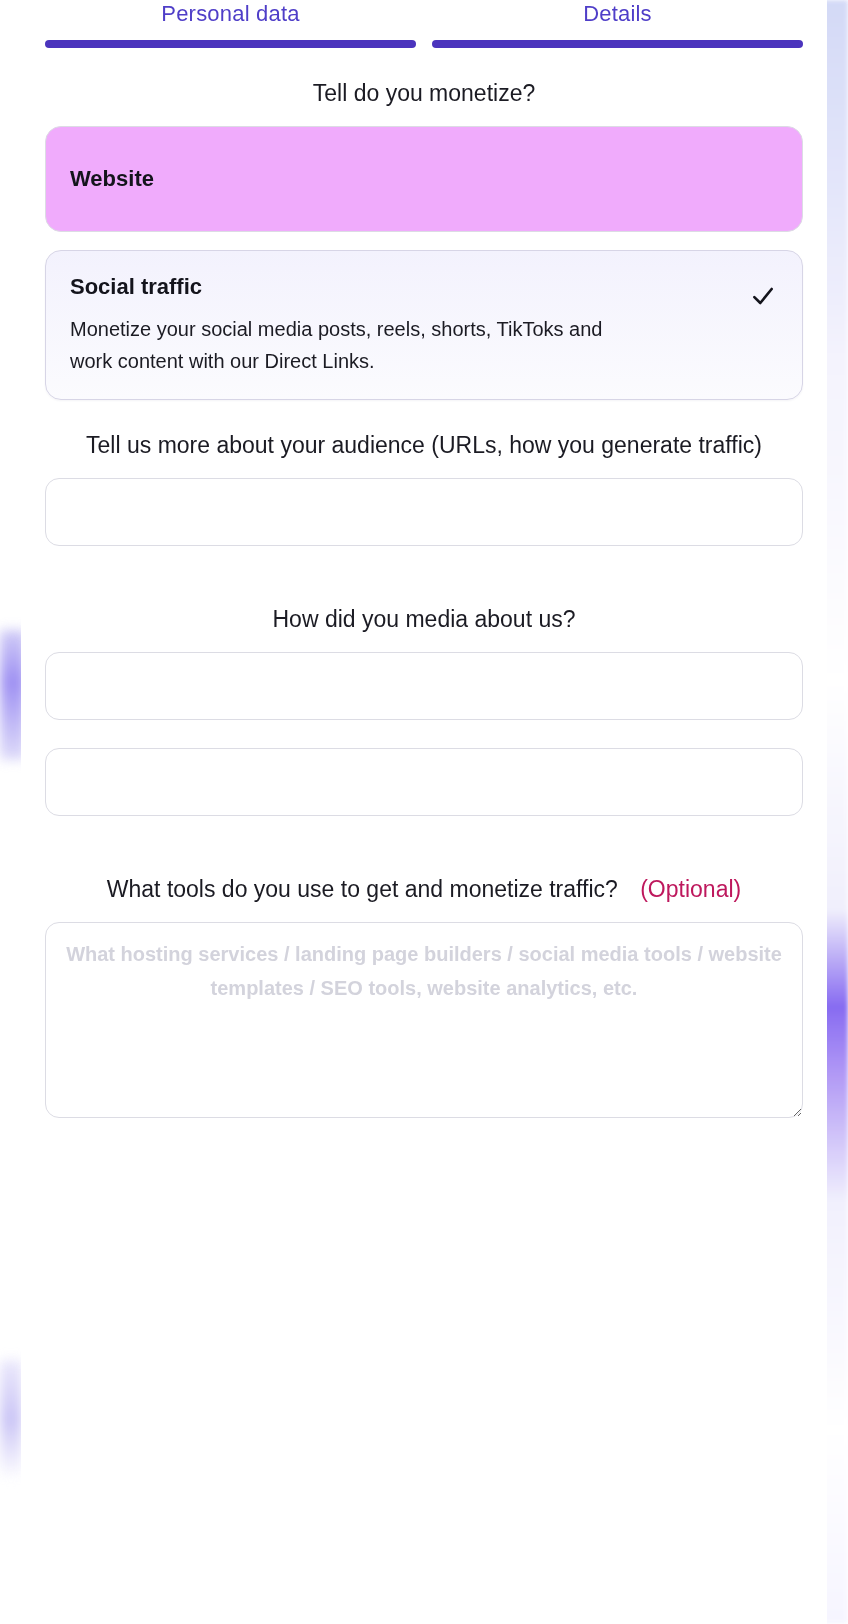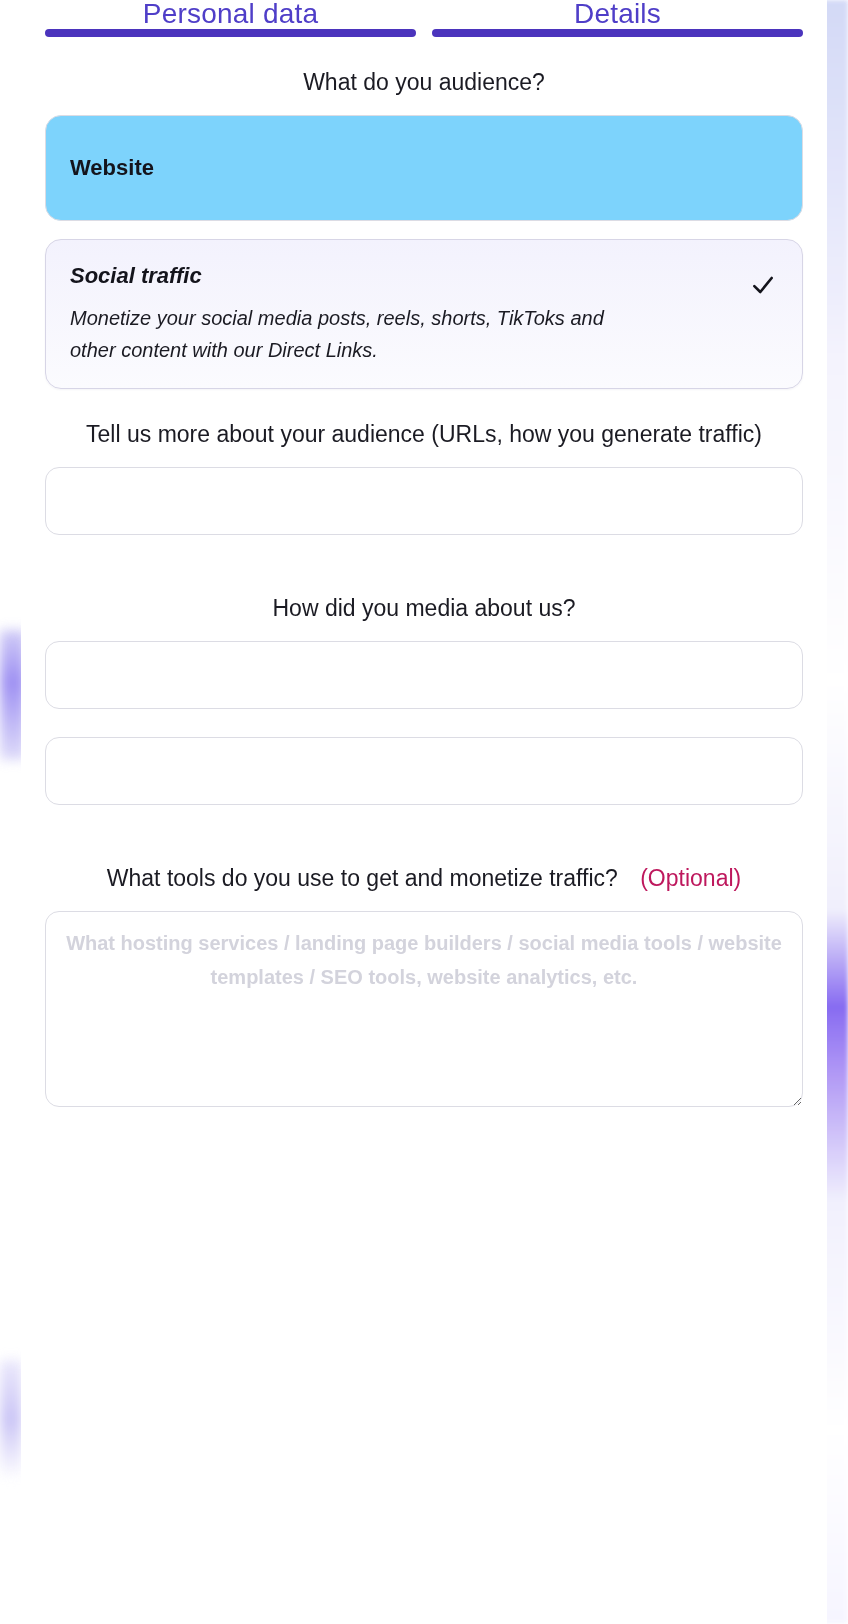--- a/index.html
+++ b/index.html
@@ -79,25 +79,25 @@
   .steps {
     display: flex;
     gap: 16px;
     padding-top: 0;
   }
   .step {
     flex: 1;
     text-align: center;
   }
   .step-label {
-    font-size: 28px;
+    font-size: 22px;
     color: #4f3ec8;
     letter-spacing: .2px;
     line-height: 28px;
-    padding-bottom: 1px;
+    padding-bottom: 12px;
   }
   .step-bar {
     height: 8px;
     border-radius: 6px;
     background: #4b34bd;
   }
 
   
   .question {
     text-align: center;
@@ -109,32 +109,31 @@
     padding: 0 18px;
   }
   .question .optional { color: #be185d; margin-left: 16px; }
 
   
   .option {
     border: 1.5px solid #dcdce4;
     border-radius: 16px;
     padding: 22px 24px;
     margin-bottom: 18px;
-    background: #7dd3fc;
+    background: #f0abfc;
     position: relative;
     min-height: 106px;
     display: flex;
     flex-direction: column;
     justify-content: center;
   }
   .option.selected {
     background: linear-gradient(180deg, #f3f2fd 0%, #fbfbfe 100%);
     border-color: #d7d5e6;
     box-shadow: 0 1px 2px rgba(40,30,90,.05);
-    font-style: italic;
   }
   .option-title {
     font-size: 22px;
     font-weight: bold;
     color: #14141c;
     line-height: 28px;
   }
   .option-desc {
     margin-top: 12px;
     font-size: 20px;
@@ -195,34 +194,34 @@
     <div class="step">
       <div class="step-label">Personal data</div>
       <div class="step-bar"></div>
     </div>
     <div class="step">
       <div class="step-label">Details</div>
       <div class="step-bar"></div>
     </div>
   </div>
 
-  <div class="question">What do you audience?</div>
+  <div class="question">Tell do you monetize?</div>
 
   <div class="option">
     <div class="option-title">Website</div>
   </div>
 
   <div class="option selected">
     <div class="option-title">Social traffic</div>
     <span class="check-icon">
       <svg viewBox="0 0 24 24" width="26" height="26" fill="none" stroke="currentColor" stroke-width="2.4" stroke-linecap="round" stroke-linejoin="round">
           <polyline points="4,13 9.5,18.5 20,5.5"></polyline>
         </svg>
     </span>
-    <div class="option-desc">Monetize your social media posts, reels, shorts, TikToks and other content with our Direct Links.</div>
+    <div class="option-desc">Monetize your social media posts, reels, shorts, TikToks and work content with our Direct Links.</div>
   </div>
 
 
   <div class="question">Tell us more about your audience (URLs, how you generate traffic)</div>
   <input class="field" type="text" value="" placeholder="" style="">
 
   <div class="spacer-lg"></div>
 
   <div class="question">How did you media about us?</div>
   <input class="field" type="text" value="" placeholder="" style="">

